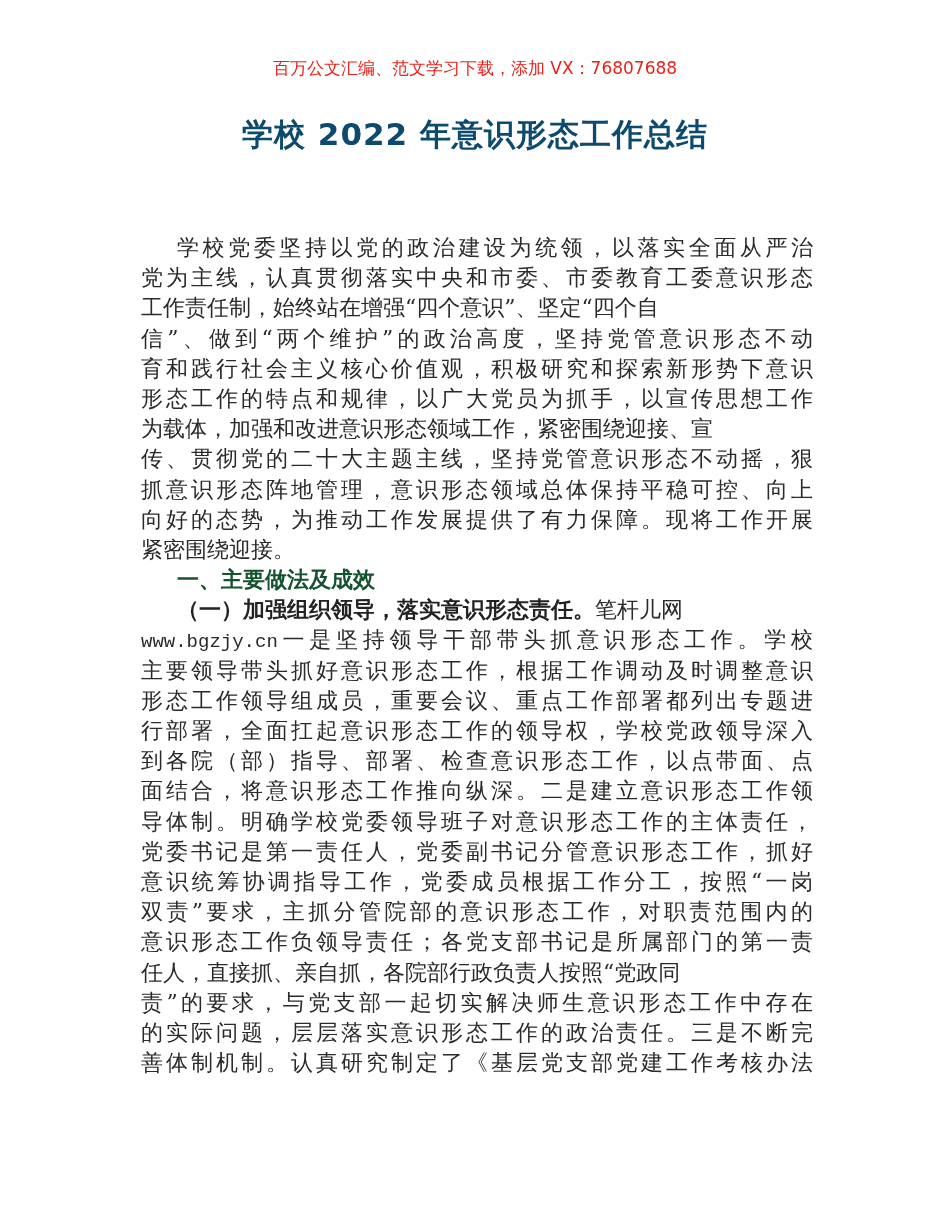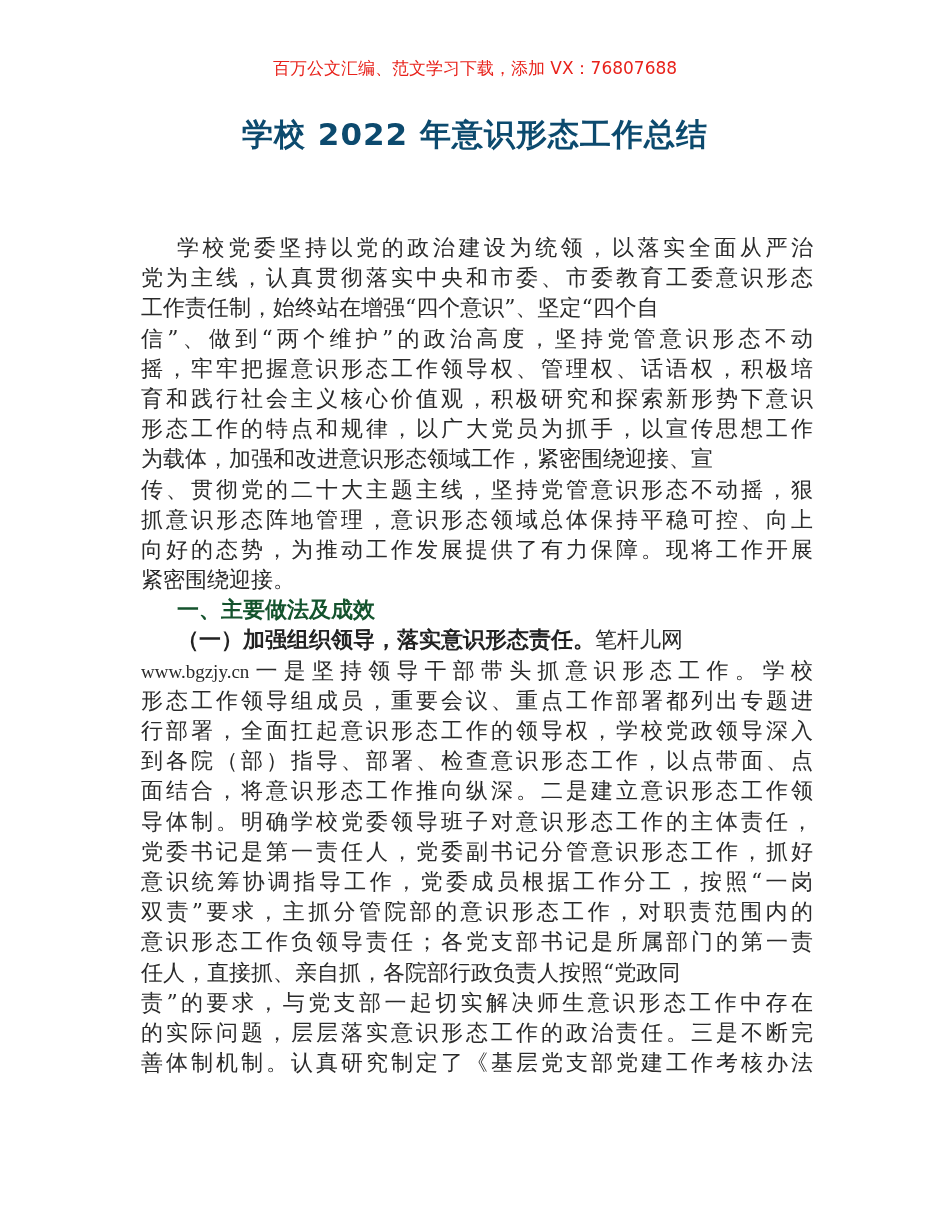--- a/index.html
+++ b/index.html
@@ -76,58 +76,58 @@
       font-weight: bold;
       color: #14532d;
       text-align-last: left;
     }
     .bold {
       font-family: "DejaVu Sans", "Liberation Sans", sans-serif;
       font-weight: bold;
       color: #222222;
     }
     .mono {
-      font-family: Liberation Serif, serif;
+      font-family: Liberation Mono, monospace;
       font-size: 19px;
     }
   </style>
 </head>
 <body>
 
 <div class="page">
 
   <div class="banner">百万公文汇编、范文学习下载，添加 VX：76807688</div>
 
   <div class="title">学校 2022 年意识形态工作总结</div>
 
   <div class="body">
 
     <span class="line indent">学校党委坚持以党的政治建设为统领，以落实全面从严治</span>
     <span class="line">党为主线，认真贯彻落实中央和市委、市委教育工委意识形态</span>
     <span class="line last">工作责任制，始终站在增强“四个意识”、坚定“四个自</span>
     <span class="line">信”、做到“两个维护”的政治高度，坚持党管意识形态不动</span>
-    <span class="line">摇，牢牢把握意识形态工作领导权、管理权、话语权，积极培</span>
     <span class="line">育和践行社会主义核心价值观，积极研究和探索新形势下意识</span>
     <span class="line">形态工作的特点和规律，以广大党员为抓手，以宣传思想工作</span>
     <span class="line last">为载体，加强和改进意识形态领域工作，紧密围绕迎接、宣</span>
     <span class="line">传、贯彻党的二十大主题主线，坚持党管意识形态不动摇，狠</span>
     <span class="line">抓意识形态阵地管理，意识形态领域总体保持平稳可控、向上</span>
     <span class="line">向好的态势，为推动工作发展提供了有力保障。现将工作开展</span>
     <span class="line last">紧密围绕迎接。</span>
 
     <span class="line indent-bold">一、主要做法及成效</span>
 
     <span class="line last" style="padding-left:36px;">
       <span class="bold">（一）加强组织领导，落实意识形态责任。</span><span>笔杆儿网</span>
     </span>
 
     <span class="line">
       <span class="mono">www.bgzjy.cn</span><span>一是坚持领导干部带头抓意识形态工作。学校</span>
     </span>
 
+    <span class="line">主要领导带头抓好意识形态工作，根据工作调动及时调整意识</span>
     <span class="line">形态工作领导组成员，重要会议、重点工作部署都列出专题进</span>
     <span class="line">行部署，全面扛起意识形态工作的领导权，学校党政领导深入</span>
     <span class="line">到各院（部）指导、部署、检查意识形态工作，以点带面、点</span>
     <span class="line">面结合，将意识形态工作推向纵深。二是建立意识形态工作领</span>
     <span class="line">导体制。明确学校党委领导班子对意识形态工作的主体责任，</span>
     <span class="line">党委书记是第一责任人，党委副书记分管意识形态工作，抓好</span>
     <span class="line">意识统筹协调指导工作，党委成员根据工作分工，按照“一岗</span>
     <span class="line">双责”要求，主抓分管院部的意识形态工作，对职责范围内的</span>
     <span class="line">意识形态工作负领导责任；各党支部书记是所属部门的第一责</span>
     <span class="line last">任人，直接抓、亲自抓，各院部行政负责人按照“党政同</span>

